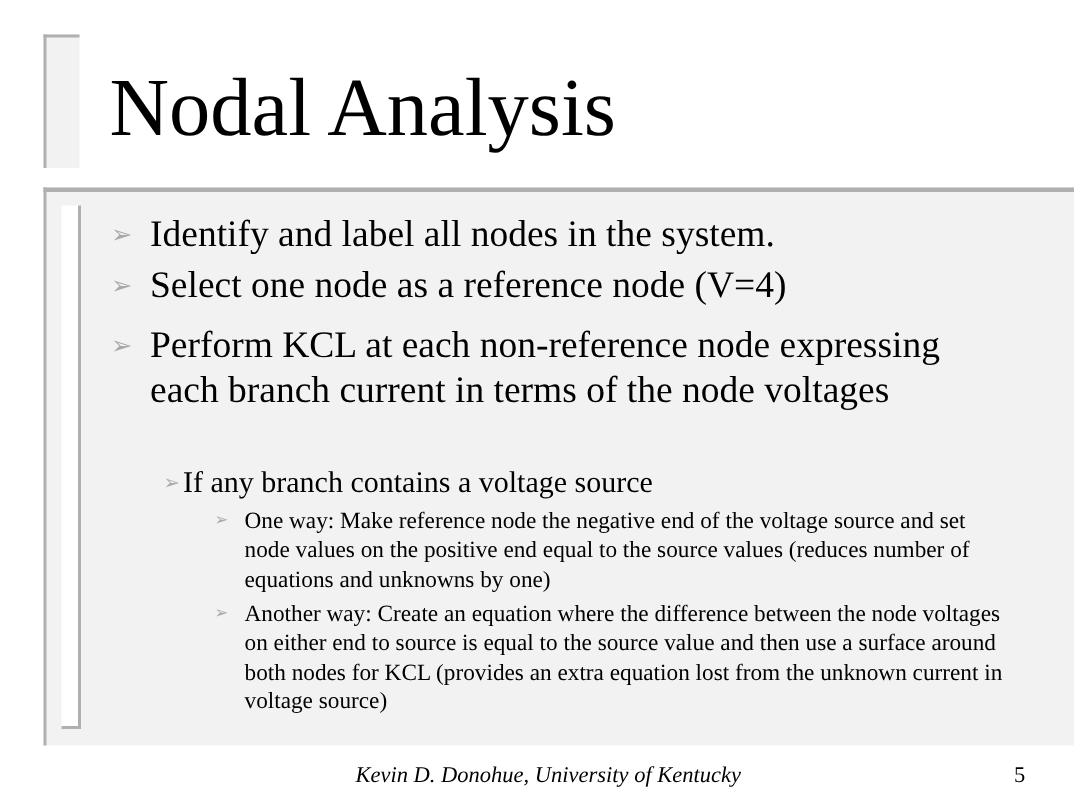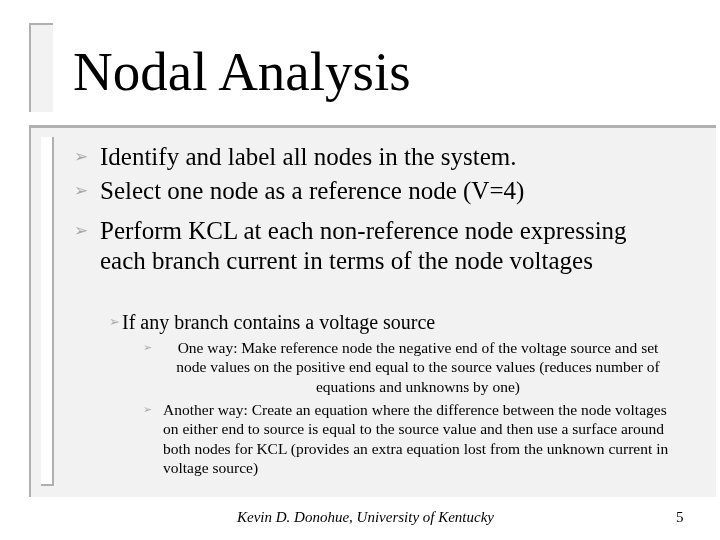--- a/index.html
+++ b/index.html
@@ -128,19 +128,19 @@
 <span class="bullet l1-bullet" style="top:176px;">➢</span>
 <div class="l1" style="top:176px;">Select one node as a reference node (V=4)</div>
 
 <span class="bullet l1-bullet" style="top:216px;">➢</span>
 <div class="l1" style="top:216px; width:530px;">Perform KCL at each non-reference node expressing each branch current in terms of the node voltages</div>
 
 <span class="bullet l2-bullet" style="top:311px;">➢</span>
 <div class="l2" style="top:311px;">If any branch contains a voltage source</div>
 
 <span class="bullet l3-bullet" style="top:338px;">➢</span>
-<div class="l3" style="top:338px;text-align:center;">One way: Make reference node the negative end of the voltage source and set node values on the positive end equal to the source values (reduces number of equations and unknowns by one)</div>
+<div class="l3" style="top:338px;">One way: Make reference node the negative end of the voltage source and set node values on the positive end equal to the source values (reduces number of equations and unknowns by one)</div>
 
 <span class="bullet l3-bullet" style="top:400px;">➢</span>
 <div class="l3" style="top:400px;">Another way: Create an equation where the difference between the node voltages on either end to source is equal to the source value and then use a surface around both nodes for KCL (provides an extra equation lost from the unknown current in voltage source)</div>
 
 <div class="footer-text">Kevin D. Donohue, University of Kentucky</div>
 <div class="page-number">5</div>
 
 </body></html>

